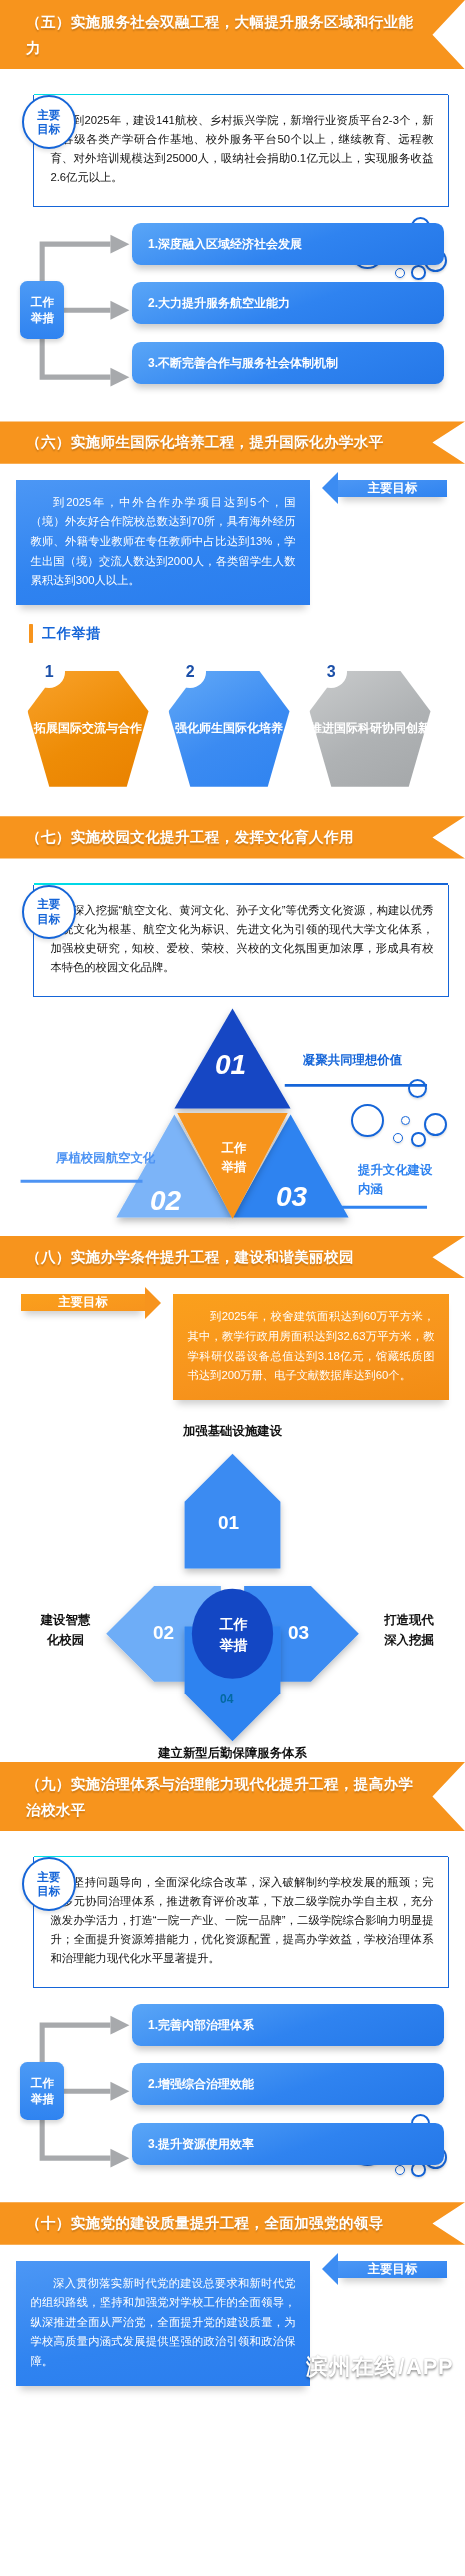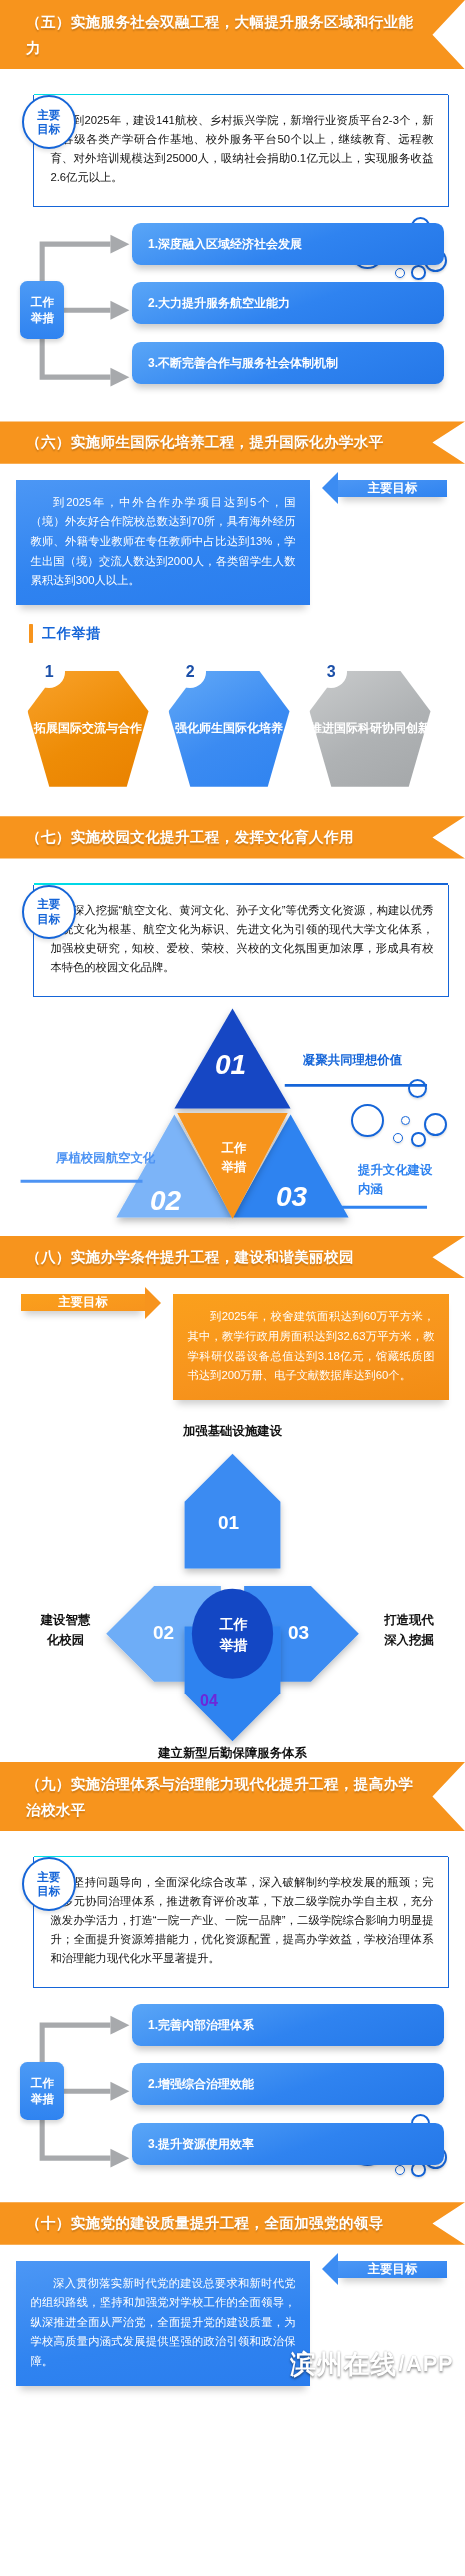--- a/index.html
+++ b/index.html
@@ -203,21 +203,21 @@
   .plab2 { position: absolute; color: #111; font-weight: bold; font-size: 12.4px; line-height: 19.6px; }
 
   
   .watermark {
     position: absolute; right: 11.6px; bottom: 4.4px;
     display: flex; align-items: center; gap: 1.5px;
     color: #ffffff; font-weight: bold;
     text-shadow: 0 1.5px 2.2px rgba(0,0,0,.35), 0 0 1.5px rgba(0,0,0,.3);
     z-index: 20;
   }
-  .watermark .cn { font-size: 26px; letter-spacing: 0.7px; }
+  .watermark .cn { font-size: 22px; letter-spacing: 0.7px; }
   .watermark .slash { font-size: 22px; }
   .watermark .app { font-size: 22px; letter-spacing: 0.7px; }
 
   .spacer { height: 7.3px; }
 </style>
 </head>
 <body>
 
 <div class="page">
 
@@ -381,21 +381,21 @@
 
         <ellipse cx="320" cy="300" rx="56" ry="62" fill="#1347C4"></ellipse>
       </svg>
 
       <div class="plab2" style="left:0; top:5.8px; width:465px; text-align:center;">加强基础设施建设</div>
 
       <div class="ptxt" style="left:218px; top:96px; font-size:19px; color:#fff;">01</div>
       <div class="ptxt" style="left:153px; top:206px; font-size:19px; color:#fff;">02</div>
 
       <div class="ptxt" style="left:288px; top:206px; font-size:19px; color:#fff;">03</div>
-      <div class="ptxt" style="left:200px; top:276px; font-size:16px; color:#6d28d9;">04</div>
+      <div class="ptxt" style="left:220px; top:276px; font-size:12px; color:#0369a1;">04</div>
 
       <div class="ptxt" style="left:217px; top:198px; font-size:14px; line-height:20.3px; text-align:center; width:33px;">
         <div>工作</div>
         <div>举措</div>
       </div>
 
       <div class="plab2" style="left:22px; top:195px; width:87px; text-align:center;">
         <div>建设智慧</div>
         <div>化校园</div>
       </div>

